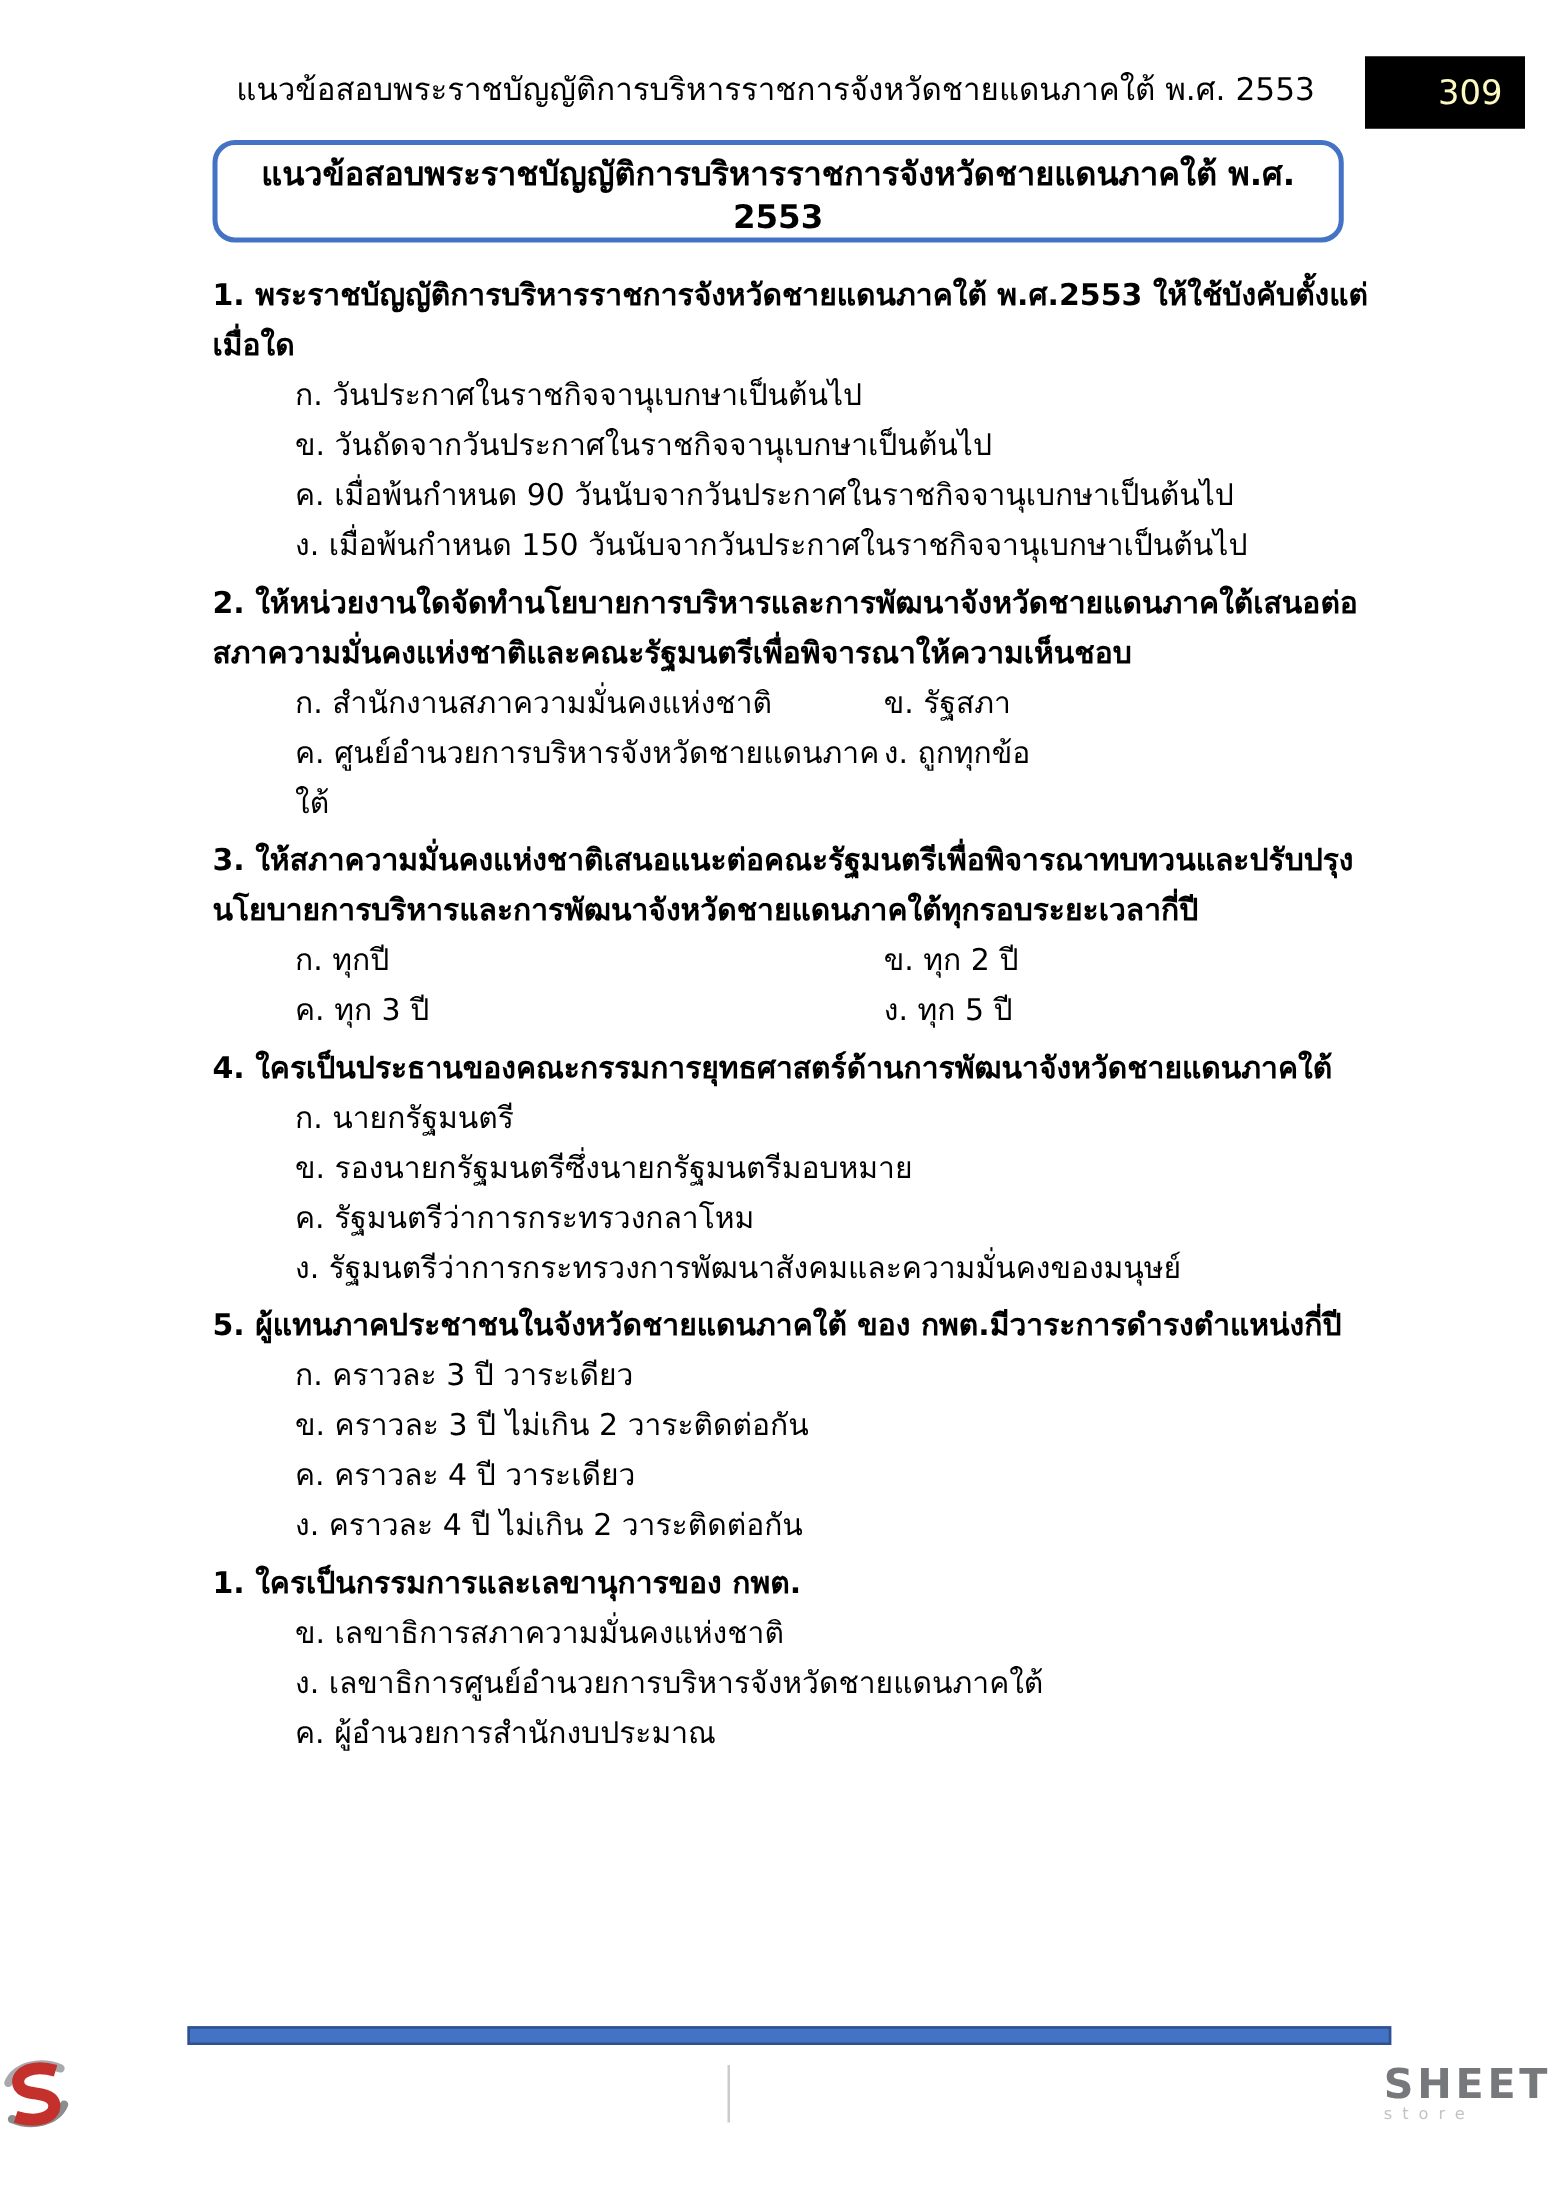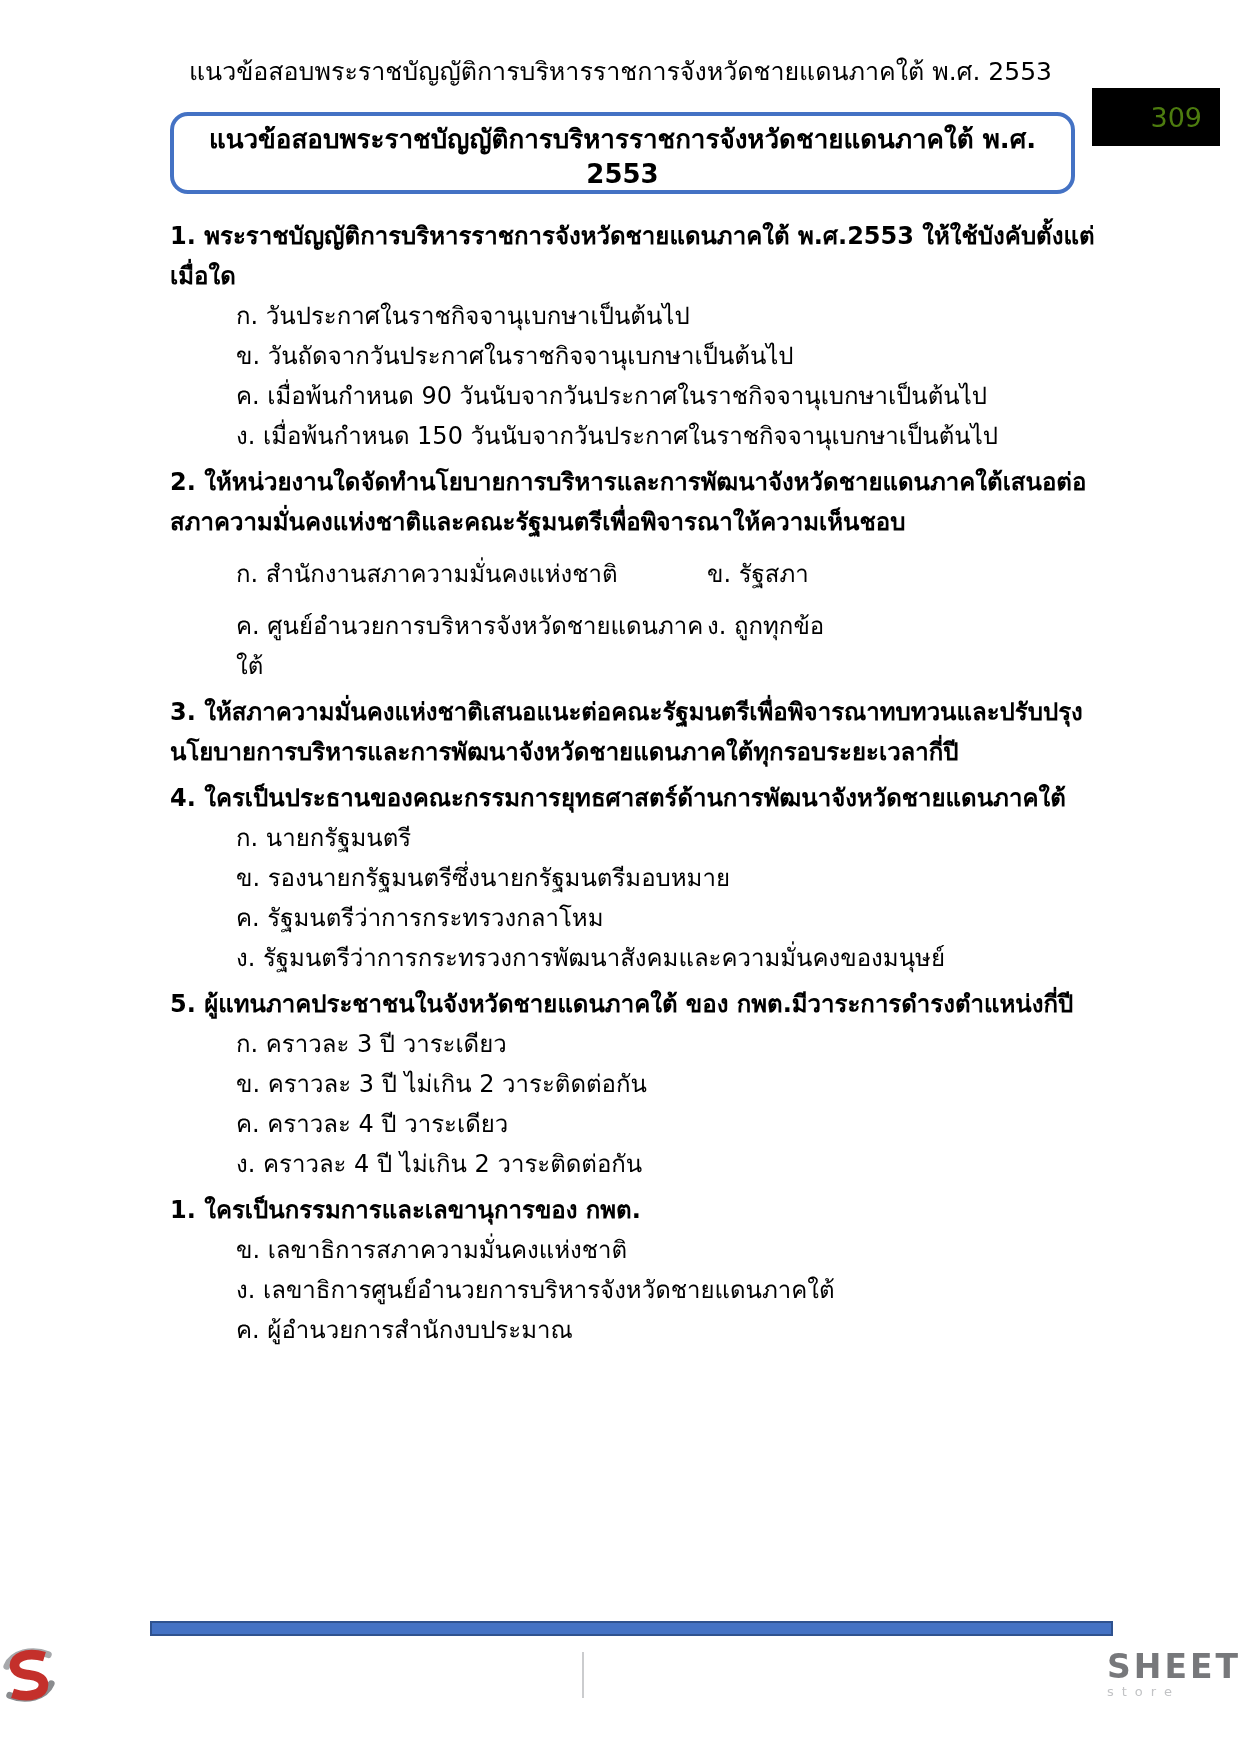--- a/index.html
+++ b/index.html
@@ -31,27 +31,26 @@
     text-align:center;
     font-size:25px;
     line-height:32px;
     white-space:nowrap;
   }
   .page-badge{
     position:absolute;
     top:45px; left:1092px;
     width:128px; height:58px;
     background:#000;
-    color:#4d7c0f;
+    color:#fef9c3;
     display:flex;
     align-items:center;
     justify-content:flex-end;
     padding-right:18px;
     font-size:27px;
-    margin-top:43px;
   }
   
   .title-box{
     position:absolute;
     top:112px; left:170px;
     width:905px; height:82px;
     border:4px solid var(--accent-blue);
     border-radius:18px;
     display:flex;
     align-items:center;
@@ -77,21 +76,20 @@
   .opts-stack .opt{
     display:block;
     padding-left:66px;
   }
   .opts-cols{
     display:grid;
     grid-template-columns:537px 1fr;
   }
   .opts-cols .opt{
     display:block;
-    margin-top:12px;
   }
   .opts-cols .opt:nth-child(odd){
     padding-left:66px;
   }
   
   .footer-bar{
     position:absolute;
     top:1621px; left:150px;
     width:963px; height:15px;
     background:var(--accent-blue);
@@ -154,20 +152,26 @@
       <div class="opts opts-cols">
           <span class="opt">ก. สำนักงานสภาความมั่นคงแห่งชาติ</span>
           <span class="opt">ข. รัฐสภา</span>
           <span class="opt">ค. ศูนย์อำนวยการบริหารจังหวัดชายแดนภาคใต้</span>
           <span class="opt">ง. ถูกทุกข้อ</span>
         </div>
     </div>
 
     <div class="question">
       <div class="q-head">3. ให้สภาความมั่นคงแห่งชาติเสนอแนะต่อคณะรัฐมนตรีเพื่อพิจารณาทบทวนและปรับปรุงนโยบายการบริหารและการพัฒนาจังหวัดชายแดนภาคใต้ทุกรอบระยะเวลากี่ปี</div>
+      <div class="opts opts-cols">
+          <span class="opt">ก. ทุกปี</span>
+          <span class="opt">ข. ทุก 2 ปี</span>
+          <span class="opt">ค. ทุก 3 ปี</span>
+          <span class="opt">ง. ทุก 5 ปี</span>
+        </div>
     </div>
 
     <div class="question">
       <div class="q-head">4. ใครเป็นประธานของคณะกรรมการยุทธศาสตร์ด้านการพัฒนาจังหวัดชายแดนภาคใต้</div>
       <div class="opts opts-stack">
           <span class="opt">ก. นายกรัฐมนตรี</span>
           <span class="opt">ข. รองนายกรัฐมนตรีซึ่งนายกรัฐมนตรีมอบหมาย</span>
           <span class="opt">ค. รัฐมนตรีว่าการกระทรวงกลาโหม</span>
           <span class="opt">ง. รัฐมนตรีว่าการกระทรวงการพัฒนาสังคมและความมั่นคงของมนุษย์</span>
         </div>

